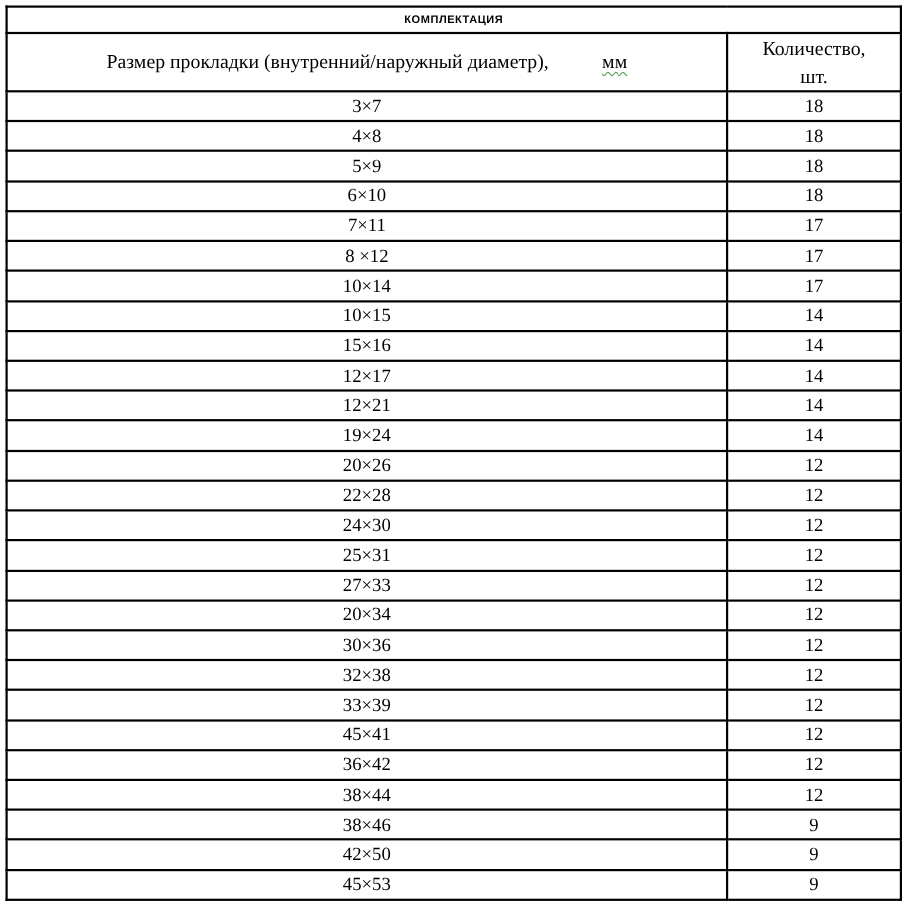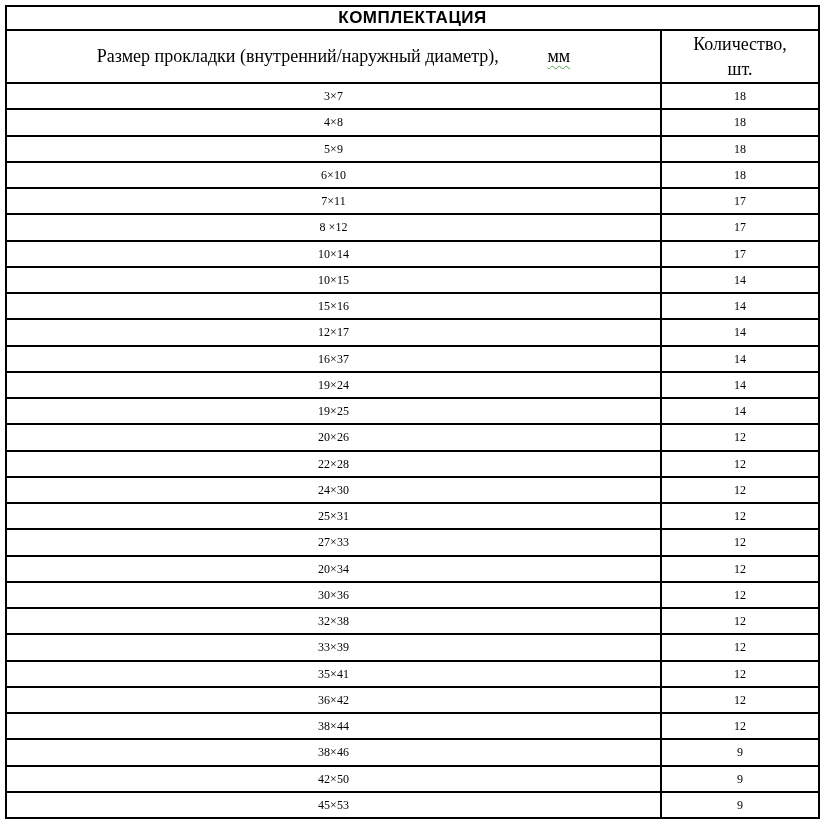--- a/index.html
+++ b/index.html
@@ -35,40 +35,40 @@
     overflow: hidden;
     white-space: nowrap;
   }
   col.size-col { width: 655px; }
   col.qty-col  { width: 158px; }
 
   tr.title-row th {
     height: 22px;
     font-family: "Liberation Sans", sans-serif;
     font-weight: bold;
-    font-size: 17px;
+    font-size: 10px;
     letter-spacing: 0.5px;
   }
   tr.header-row th {
     height: 51px;
     font-weight: normal;
     font-size: 18px;
     line-height: 25px;
   }
   .unit-squiggle {
     text-decoration: underline;
     text-decoration-style: wavy;
     text-decoration-color: #55a055;
     text-decoration-thickness: 1px;
     text-underline-offset: 3px;
     margin-left: 44px;
   }
   tbody td {
     height: 20px;
-    font-size: 12px;
+    font-size: 17px;
     line-height: 20px;
     margin-left: 36px;
   }
 </style>
 </head>
 <body>
 
 <div class="page">
   <table class="kit-table">
     <colgroup>
@@ -135,34 +135,30 @@
     <td>14</td>
   </tr>
 
   <tr>
     <td>12×17</td>
     <td>14</td>
   </tr>
 
 
   <tr>
-    <td>16×37</td>
+    <td>12×21</td>
     <td>14</td>
   </tr>
 
 
   <tr>
     <td>19×24</td>
     <td>14</td>
   </tr>
 
-  <tr>
-    <td>19×25</td>
-    <td>14</td>
-  </tr>
 
   <tr>
     <td>20×26</td>
     <td>12</td>
   </tr>
 
   <tr>
     <td>22×28</td>
     <td>12</td>
   </tr>
@@ -196,21 +192,21 @@
     <td>32×38</td>
     <td>12</td>
   </tr>
 
   <tr>
     <td>33×39</td>
     <td>12</td>
   </tr>
 
   <tr>
-    <td>35×41</td>
+    <td>45×41</td>
     <td>12</td>
   </tr>
 
   <tr>
     <td>36×42</td>
     <td>12</td>
   </tr>
 
   <tr>
     <td>38×44</td>

